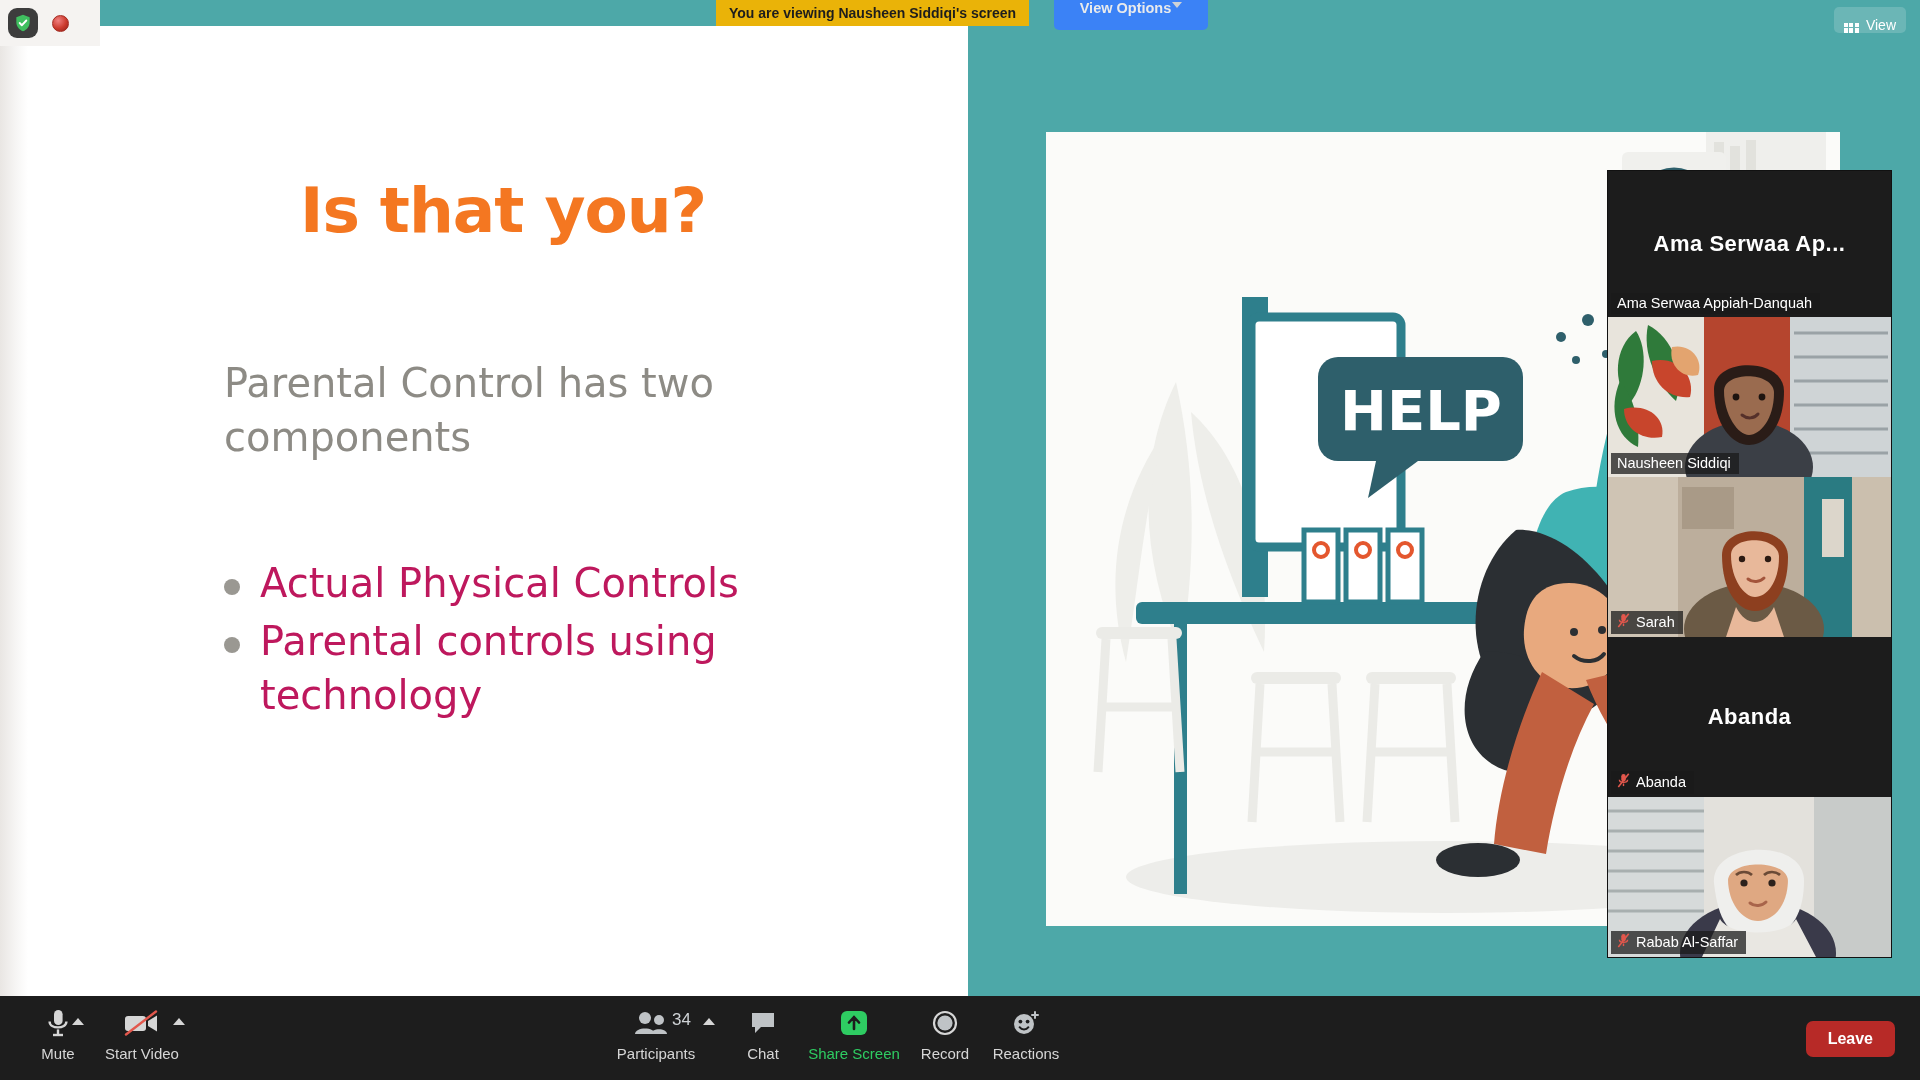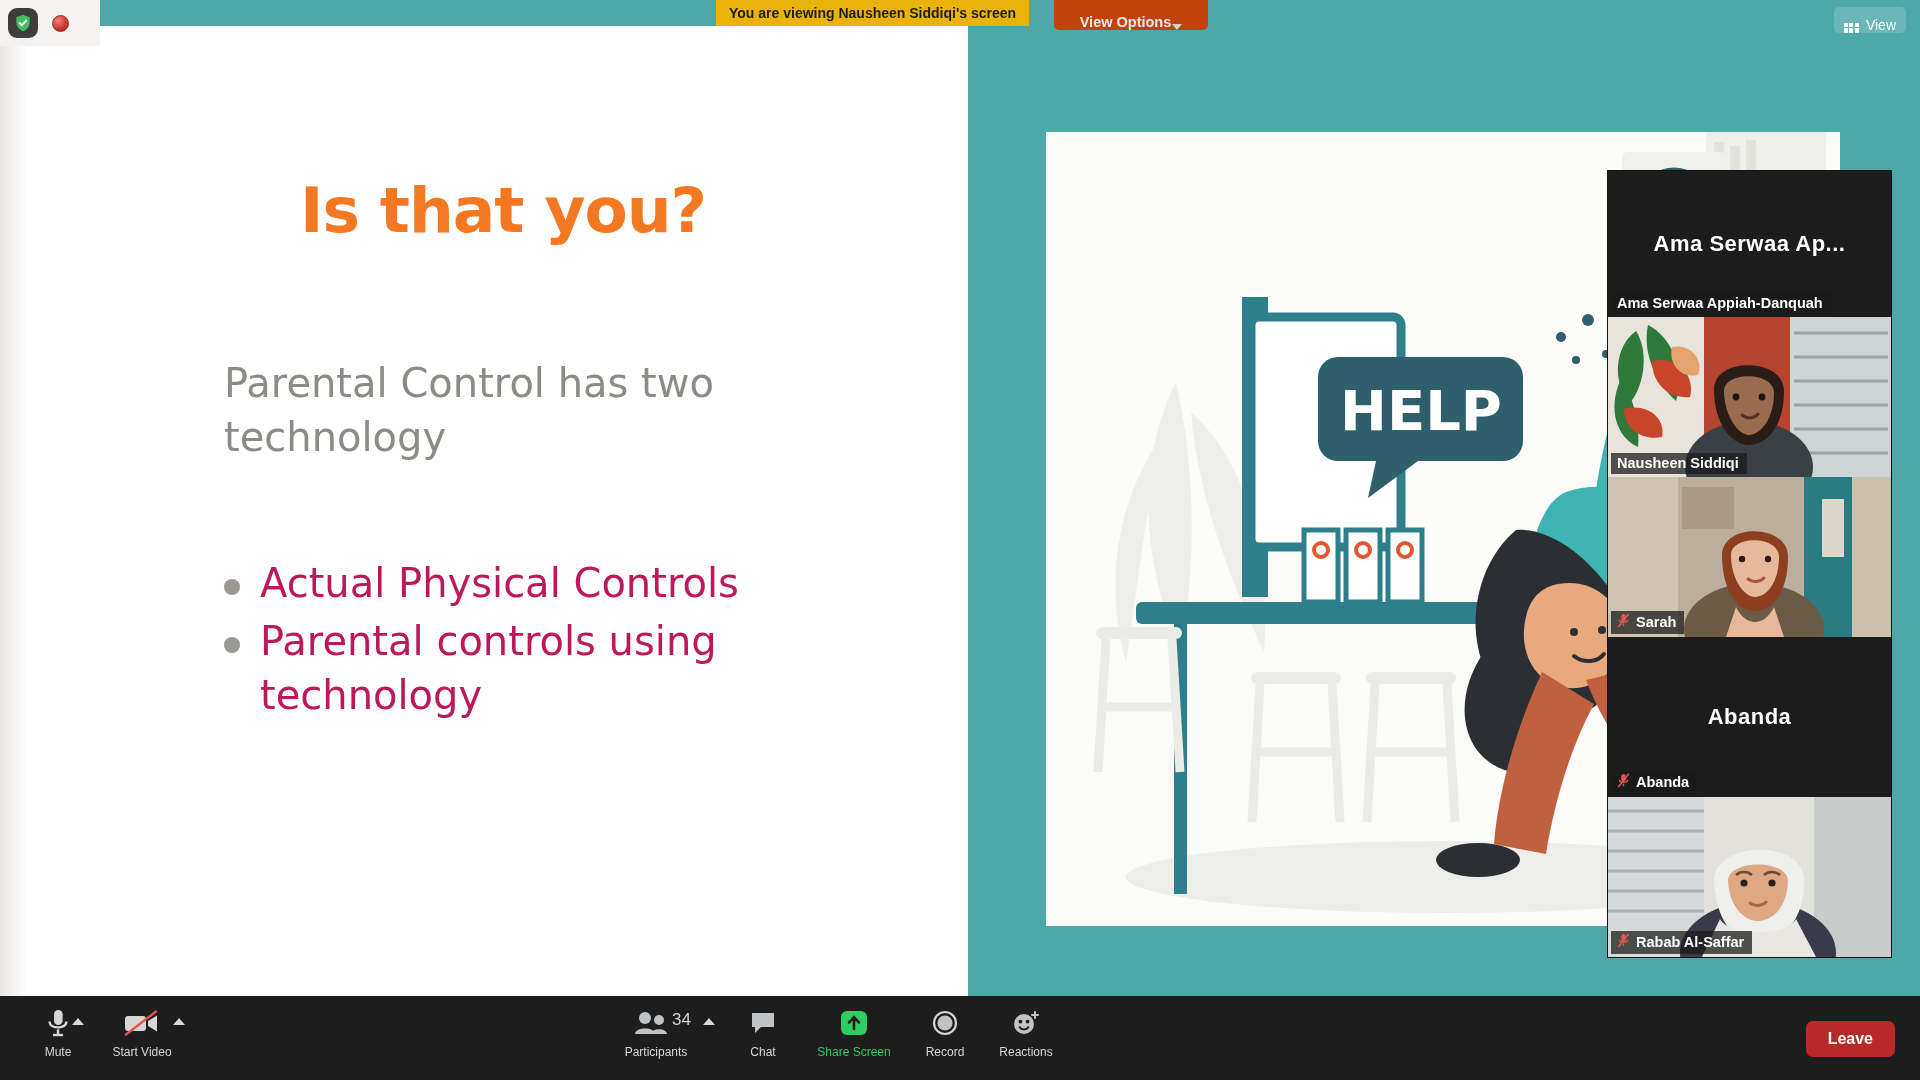--- a/index.html
+++ b/index.html
@@ -34,22 +34,22 @@
     position: absolute; top: 0; left: 716px; height: 26px;
     background: #eab308; display: flex; align-items: center; padding: 0 13px;
     z-index: 46;
   }
   .banner-text {
     color: #1d1d1d; font-size: 14px; font-weight: bold; white-space: nowrap;
     font-family: "Liberation Sans", sans-serif;
   }
   .viewopts {
     position: absolute; top: 0; left: 1054px; height: 30px; width: 154px;
-    background: #c2410c; border-radius: 0 0 5px 5px;
-    display: flex; align-items: flex-end; justify-content: center; gap: 1px;
+    background: #3b82f6; border-radius: 0 0 5px 5px;
+    display: flex; align-items: flex-start; justify-content: center; gap: 1px;
     z-index: 46;
   }
   .viewopts-label { color: #e8eaec; font-size: 14.5px; font-weight: bold; }
   .chev-down {
     width: 0; height: 0; border-left: 5px solid transparent; border-right: 5px solid transparent;
     border-top: 6px solid #cfd3d6; margin-top: 2px;
   }
   .viewbtn {
     position: absolute; top: 7px; right: 14px; height: 26px;
     background: rgba(255,255,255,0.17); border-radius: 5px;
@@ -108,37 +108,37 @@
   .tile.speaking { outline: 2px solid #66cc66; outline-offset: -2px; }
   .tile-avatarbox {
     width: 100%; height: 100%; display: flex; align-items: center; justify-content: center;
     background: #1c1c1c;
   }
   .tile-initials { color: #ffffff; font-size: 22px; font-weight: bold; letter-spacing: 0.5px; }
   .tile-label {
     position: absolute; left: 3px; bottom: 3px; max-width: 96%;
     background: rgba(26,26,26,0.74); color: #ffffff; font-size: 14.5px;
     padding: 2px 8px 3px 6px; display: flex; align-items: center; gap: 6px;
-    white-space: nowrap; overflow: hidden; text-overflow: ellipsis; font-weight: bold;
+    white-space: nowrap; overflow: hidden; text-overflow: ellipsis;
   }
   .mute-ic { flex: 0 0 auto; }
 
   .vid { position: absolute; inset: 0; }
 
   
   .toolbar {
     position: absolute; left: 0; bottom: 0; width: 1920px; height: 84px;
     background: #1d1d1d; z-index: 50;
   }
   .tb-item {
     position: absolute; top: 11px; display: flex; flex-direction: column;
     align-items: center; width: 96px; cursor: default;
   }
   .tb-icon { height: 32px; display: flex; align-items: center; justify-content: center; }
-  .tb-label { margin-top: 6px; color: #d6d6d6; font-size: 12px; white-space: nowrap; }
+  .tb-label { margin-top: 6px; color: #d6d6d6; font-size: 15px; white-space: nowrap; }
   .tb-caret {
     position: absolute; top: 22px; width: 0; height: 0;
     border-left: 6px solid transparent; border-right: 6px solid transparent;
     border-bottom: 7px solid #d6d6d6;
   }
   .leave-btn {
     position: absolute; right: 25px; top: 25px; background: #b72a27; border-radius: 7px;
     color: #fff; font-size: 16px; font-weight: bold; padding: 9px 22px;
   }
   .count-badge { color: #cfd3d6; font-size: 17px; margin-left: 6px; }
@@ -178,21 +178,21 @@
         <i></i>
         <i></i>
       </span>
     <span class="viewbtn-label">View</span>
   </div>
 
   <div class="share-left-edge"></div>
 
   <div class="share-area">
     <div class="slide-title">Is that you?</div>
-    <div class="slide-sub">Parental Control has two technology</div>
+    <div class="slide-sub">Parental Control has two components</div>
     <div class="slide-bullets">
       <div class="bullet-row">
         <span class="bullet-dot"></span>
         <span class="bullet-text">Actual Physical Controls</span>
       </div>
       <div class="bullet-row">
         <span class="bullet-dot"></span>
         <span class="bullet-text">Parental controls using technology</span>
       </div>
     </div>

